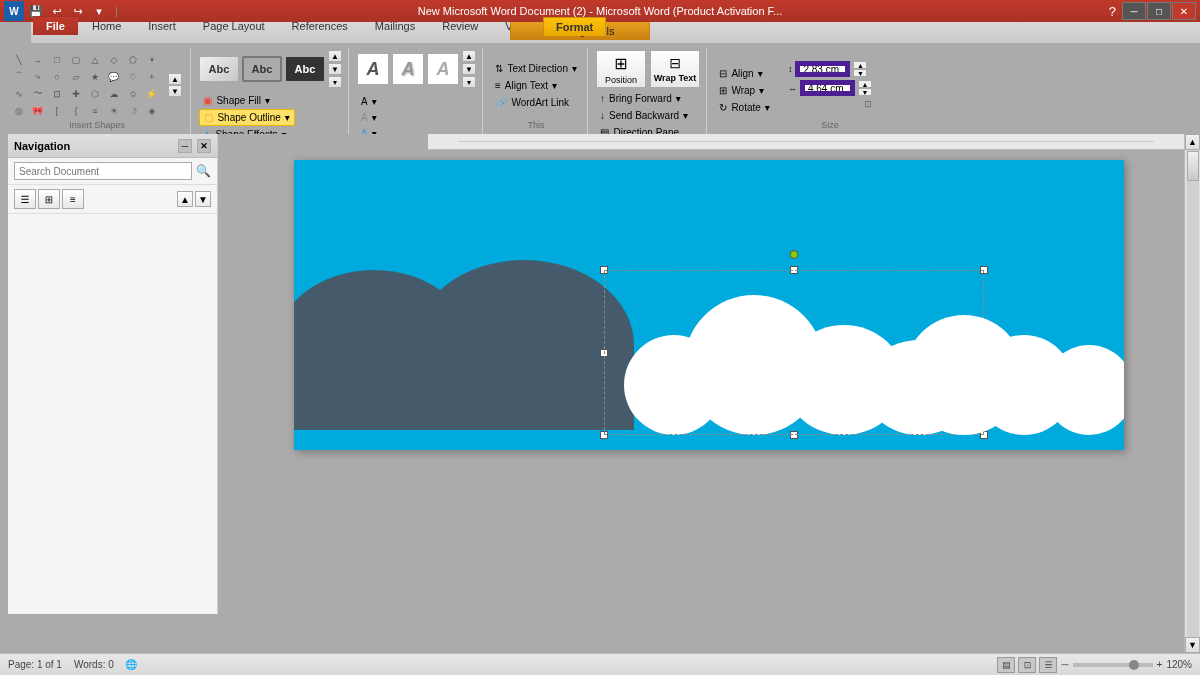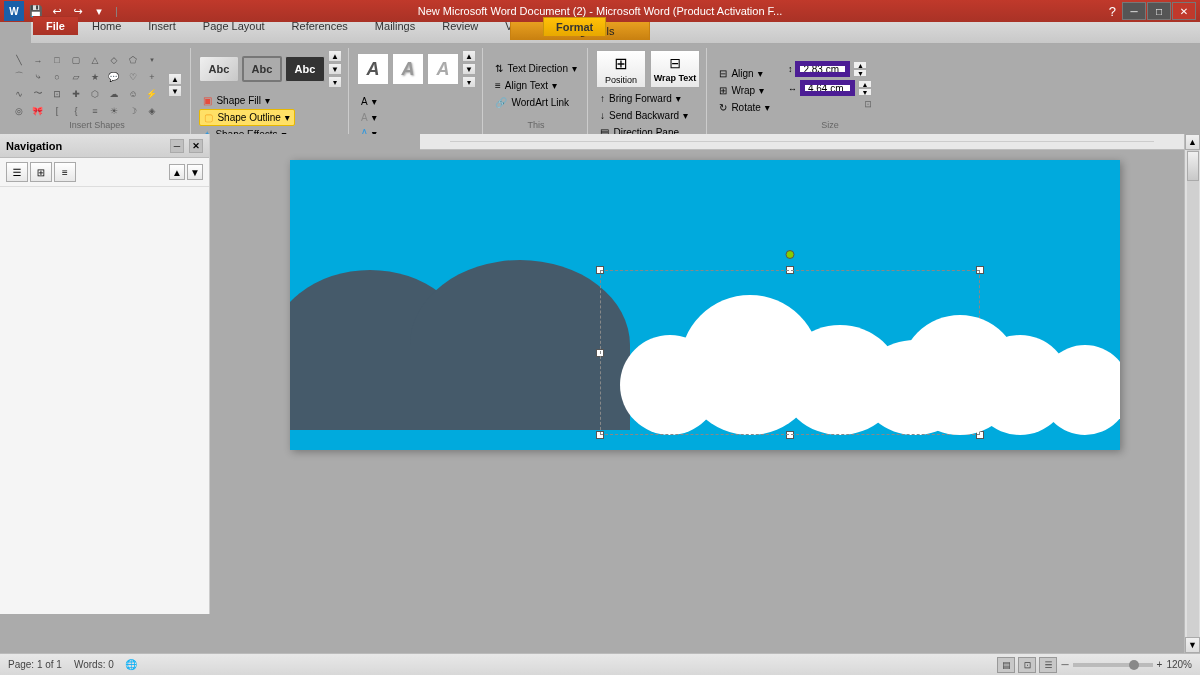--- a/index.html
+++ b/index.html
@@ -648,29 +648,33 @@
           </div>
         </div>
         <div style="font-size:9px;color:#666;text-align:right;cursor:pointer;">⊡</div>
       </div>
     </div>
     <div class="ribbon-group-label">Size</div>
   </div>
 
 </div>
 
-<div id="main" style="height:480px;">
+<div id="main" style="height:480px;margin-left:8px;">
 
   <div id="nav-panel">
     <div id="nav-header">
       <span>Navigation</span>
       <div id="nav-header-controls">
         <div id="nav-header-btn">─</div>
         <div id="nav-header-btn" style="margin-left:2px;">✕</div>
       </div>
+    </div>
+    <div id="nav-search">
+      <input type="text" placeholder="Search Document" style="flex: 1 1 0%; height: 18px; border: 1px solid rgb(170, 170, 170); font-size: 10px; padding: 1px 4px;">
+      <span style="cursor:pointer;font-size:12px;">🔍</span>
     </div>
     <div class="nav-view-btns">
       <div class="nav-view-group">
         <div class="nav-view-btn">☰</div>
         <div class="nav-view-btn">⊞</div>
         <div class="nav-view-btn">≡</div>
       </div>
       <div class="nav-nav-btns">
         <div class="nav-nav-btn">▲</div>
         <div class="nav-nav-btn">▼</div>

